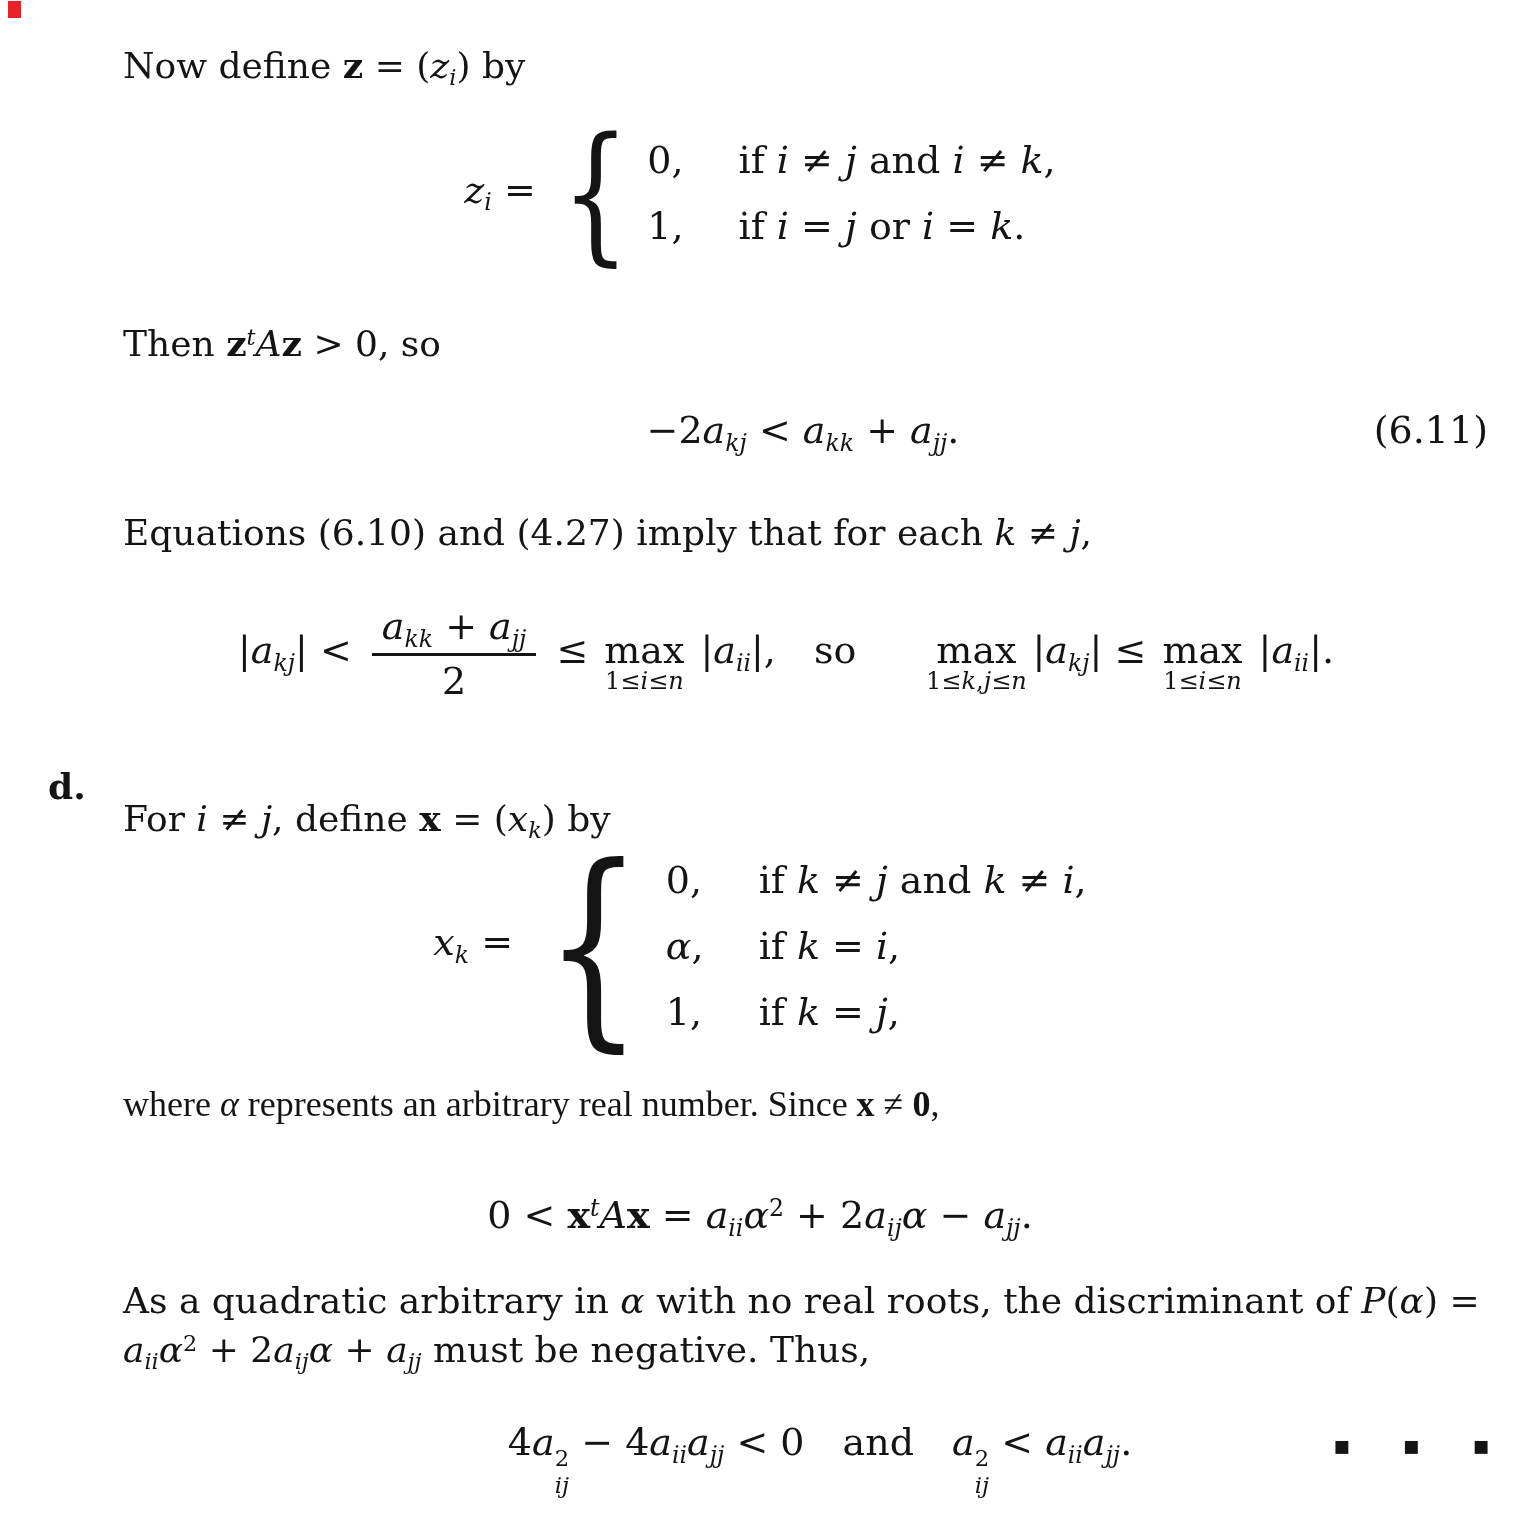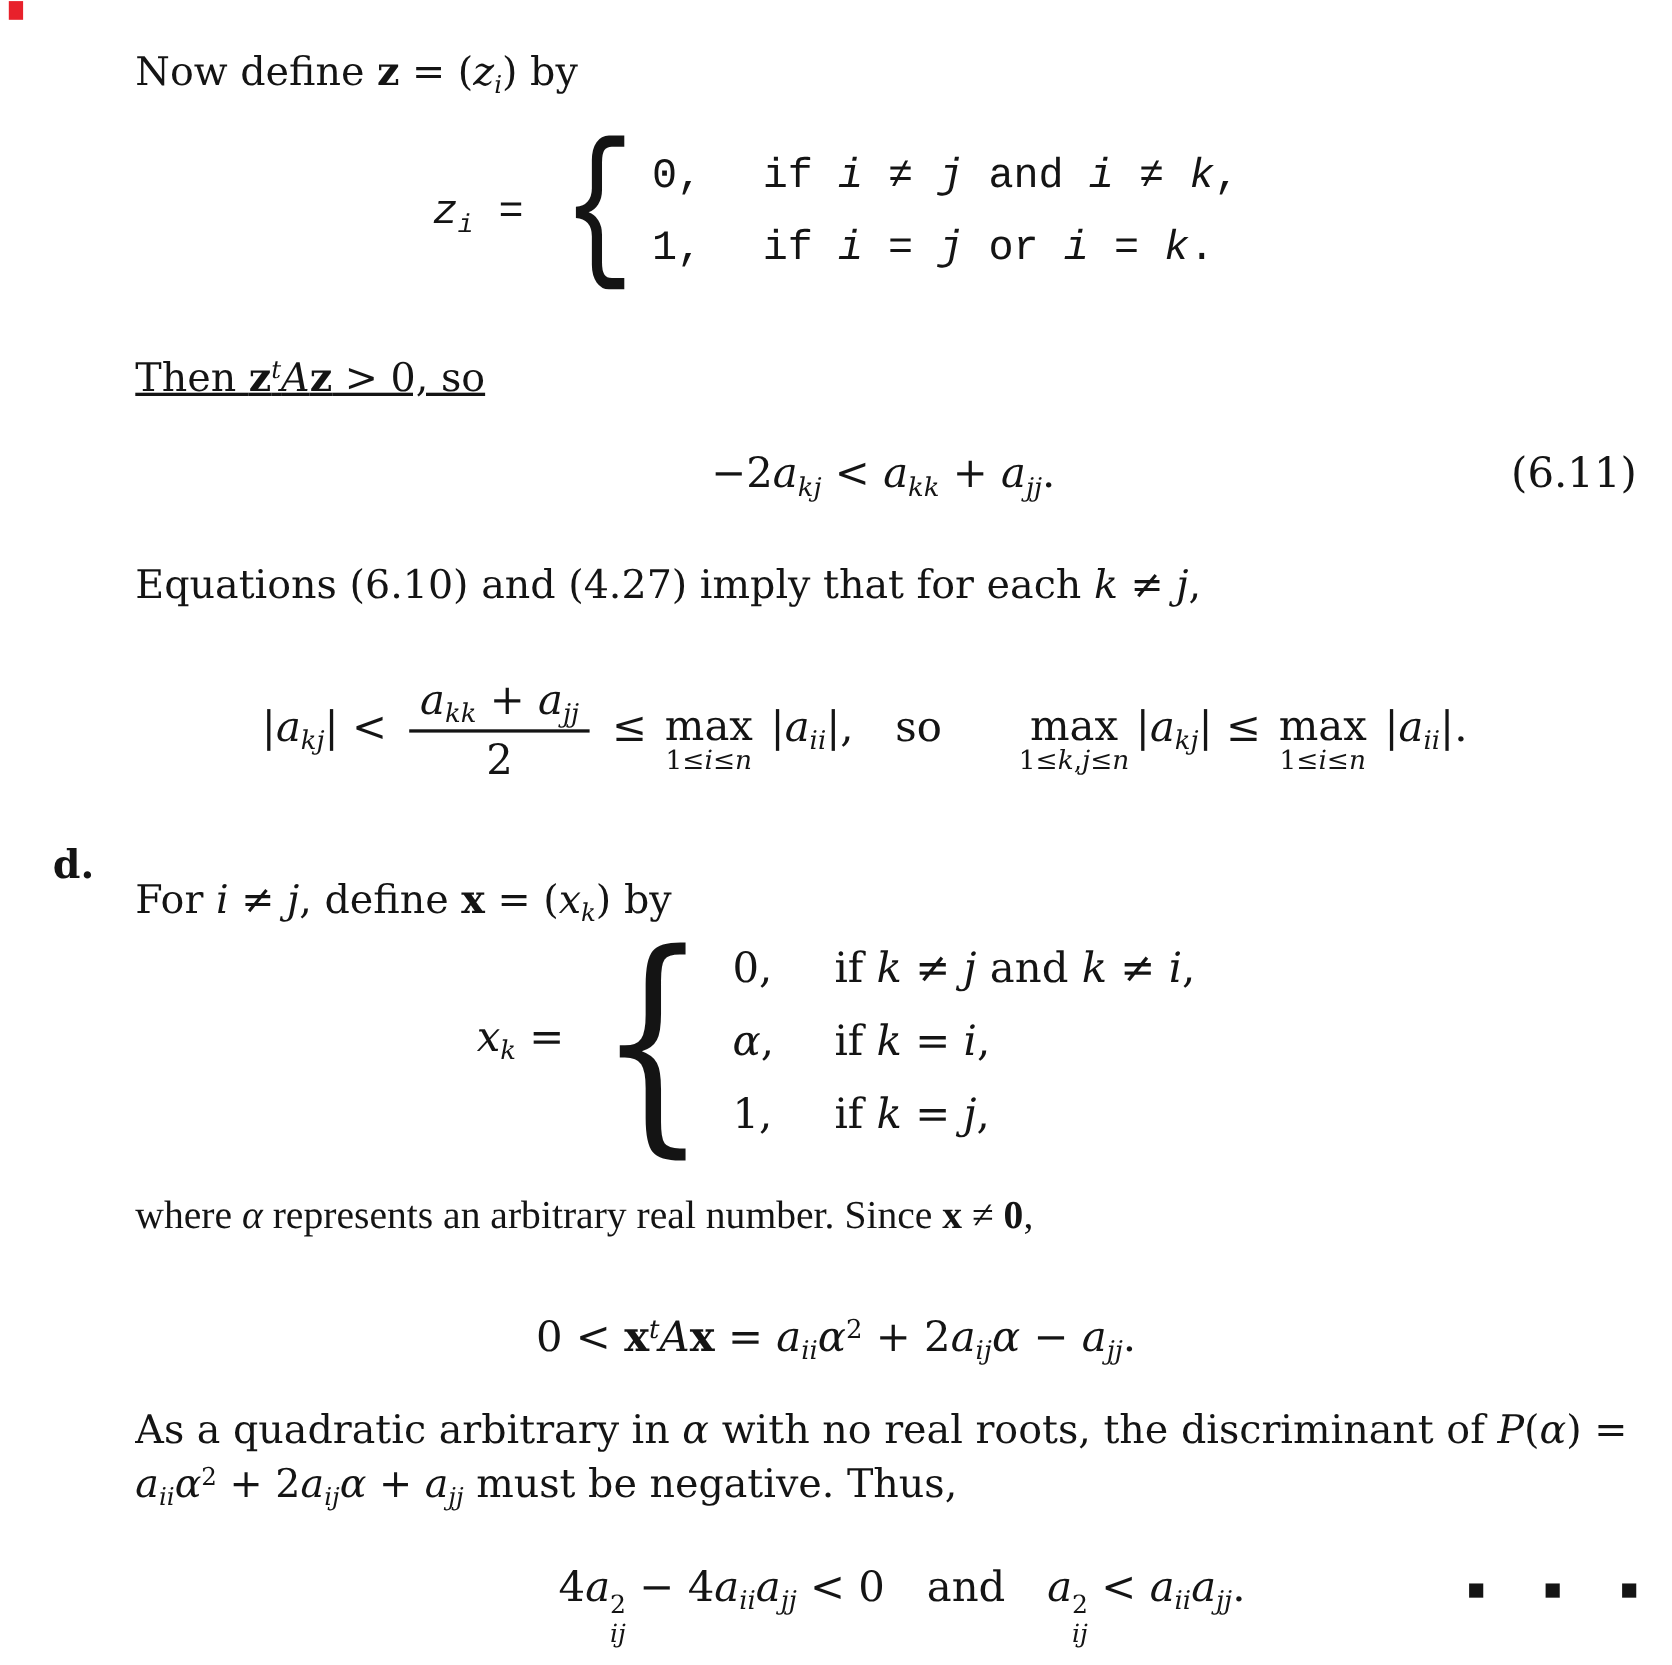--- a/index.html
+++ b/index.html
@@ -14,21 +14,21 @@
   }
   .abs{position:absolute;white-space:nowrap;}
   .it{font-style:italic;}
   .bf{font-weight:700;}
   sub,sup{line-height:0;}
   sub{font-size:62%;vertical-align:-0.32em;}
   sup{font-size:62%;vertical-align:0.5em;}
   .disp{font-size:38px;}
   .ctr{text-align:center;}
   
-  .frac{display:inline-block;text-align:center;vertical-align:middle;margin:14px 8px;}
+  .frac{display:inline-block;text-align:center;vertical-align:middle;margin:4px 8px;}
   .frac .num{display:block;padding:0 10px 5px;}
   .frac .den{display:block;border-top:3px solid #141414;padding:3px 10px 0;}
   
   .under{display:inline-block;position:relative;margin:16px 4px;}
   .under .bot{
     position:absolute;top:88%;left:50%;transform:translateX(-50%);
     font-size:24px;white-space:nowrap;
   }
   
   .cases{display:inline-flex;align-items:center;vertical-align:middle;}
@@ -48,31 +48,31 @@
 </style>
 </head>
 <body>
 
 <div class="page">
 
   <div class="redmark" style="left: 8px; top: 1px; width: 13px; height: 17px; background: rgb(232, 33, 43);"></div>
 
   <div class="abs" style="left:123px;top:44px;"><span>Now define </span><span class="bf">z</span><span> = (</span><span class="it">z</span><sub class="it">i</sub><span>) by</span></div>
 
-  <div class="abs disp ctr" style="left:0;width:1520px;top:118px;font-family:Liberation Mono, monospace;"><span class="it">z</span><sub class="it">i</sub><span> = </span><span class="cases n2">
+  <div class="abs disp ctr" style="left:0;width:1520px;top:118px;"><span class="it">z</span><sub class="it">i</sub><span> = </span><span class="cases n2">
         <span class="brace">{</span>
         <span class="cbody">
           <span class="cval"><span>0,</span></span>
           <span class="ccond"><span>if </span><span class="it">i</span><span> ≠ </span><span class="it">j</span><span> and </span><span class="it">i</span><span> ≠ </span><span class="it">k</span><span>,</span></span>
           <span class="cval"><span>1,</span></span>
           <span class="ccond"><span>if </span><span class="it">i</span><span> = </span><span class="it">j</span><span> or </span><span class="it">i</span><span> = </span><span class="it">k</span><span>.</span></span>
         </span>
       </span></div>
 
-  <div class="abs" style="left:123px;top:322px;text-decoration:underline;"><span>Then </span><span class="bf">z</span><sup class="it">t</sup><span class="it">A</span><span class="bf">z</span><span> &gt; 0, so</span></div>
+  <div class="abs" style="left:123px;top:322px;"><span>Then </span><span class="bf">z</span><sup class="it">t</sup><span class="it">A</span><span class="bf">z</span><span> &gt; 0, so</span></div>
 
   <div class="abs disp ctr" style="left:118px;right:32px;top:408px;">
     <span><span>−2</span><span class="it">a</span><sub class="it">kj</sub><span> &lt; </span><span class="it">a</span><sub class="it">kk</sub><span> + </span><span class="it">a</span><sub class="it">jj</sub><span>.</span></span>
     <span class="eqnum">(6.11)</span>
   </div>
 
   <div class="abs" style="left:123px;top:512px;"><span>Equations (6.10) and (4.27) imply that for each </span><span class="it">k</span><span> ≠ </span><span class="it">j</span><span>,</span></div>
 
   <div class="abs disp" style="left:238px;top:600px;"><span>|</span><span class="it">a</span><sub class="it">kj</sub><span>| &lt; </span><span class="frac"><span class="num"><span class="it">a</span><sub class="it">kk</sub><span> + </span><span class="it">a</span><sub class="it">jj</sub></span><span class="den"><span>2</span></span></span><span> ≤ </span><span class="under"><span>max</span><span class="bot"><span>1≤</span><span class="it">i</span><span>≤</span><span class="it">n</span></span></span><span> |</span><span class="it">a</span><sub class="it">ii</sub><span>|,</span><span> so  </span><span class="under"><span>max</span><span class="bot"><span>1≤</span><span class="it">k</span><span>,</span><span class="it">j</span><span>≤</span><span class="it">n</span></span></span><span> |</span><span class="it">a</span><sub class="it">kj</sub><span>| ≤ </span><span class="under"><span>max</span><span class="bot"><span>1≤</span><span class="it">i</span><span>≤</span><span class="it">n</span></span></span><span> |</span><span class="it">a</span><sub class="it">ii</sub><span>|.</span></div>
 

